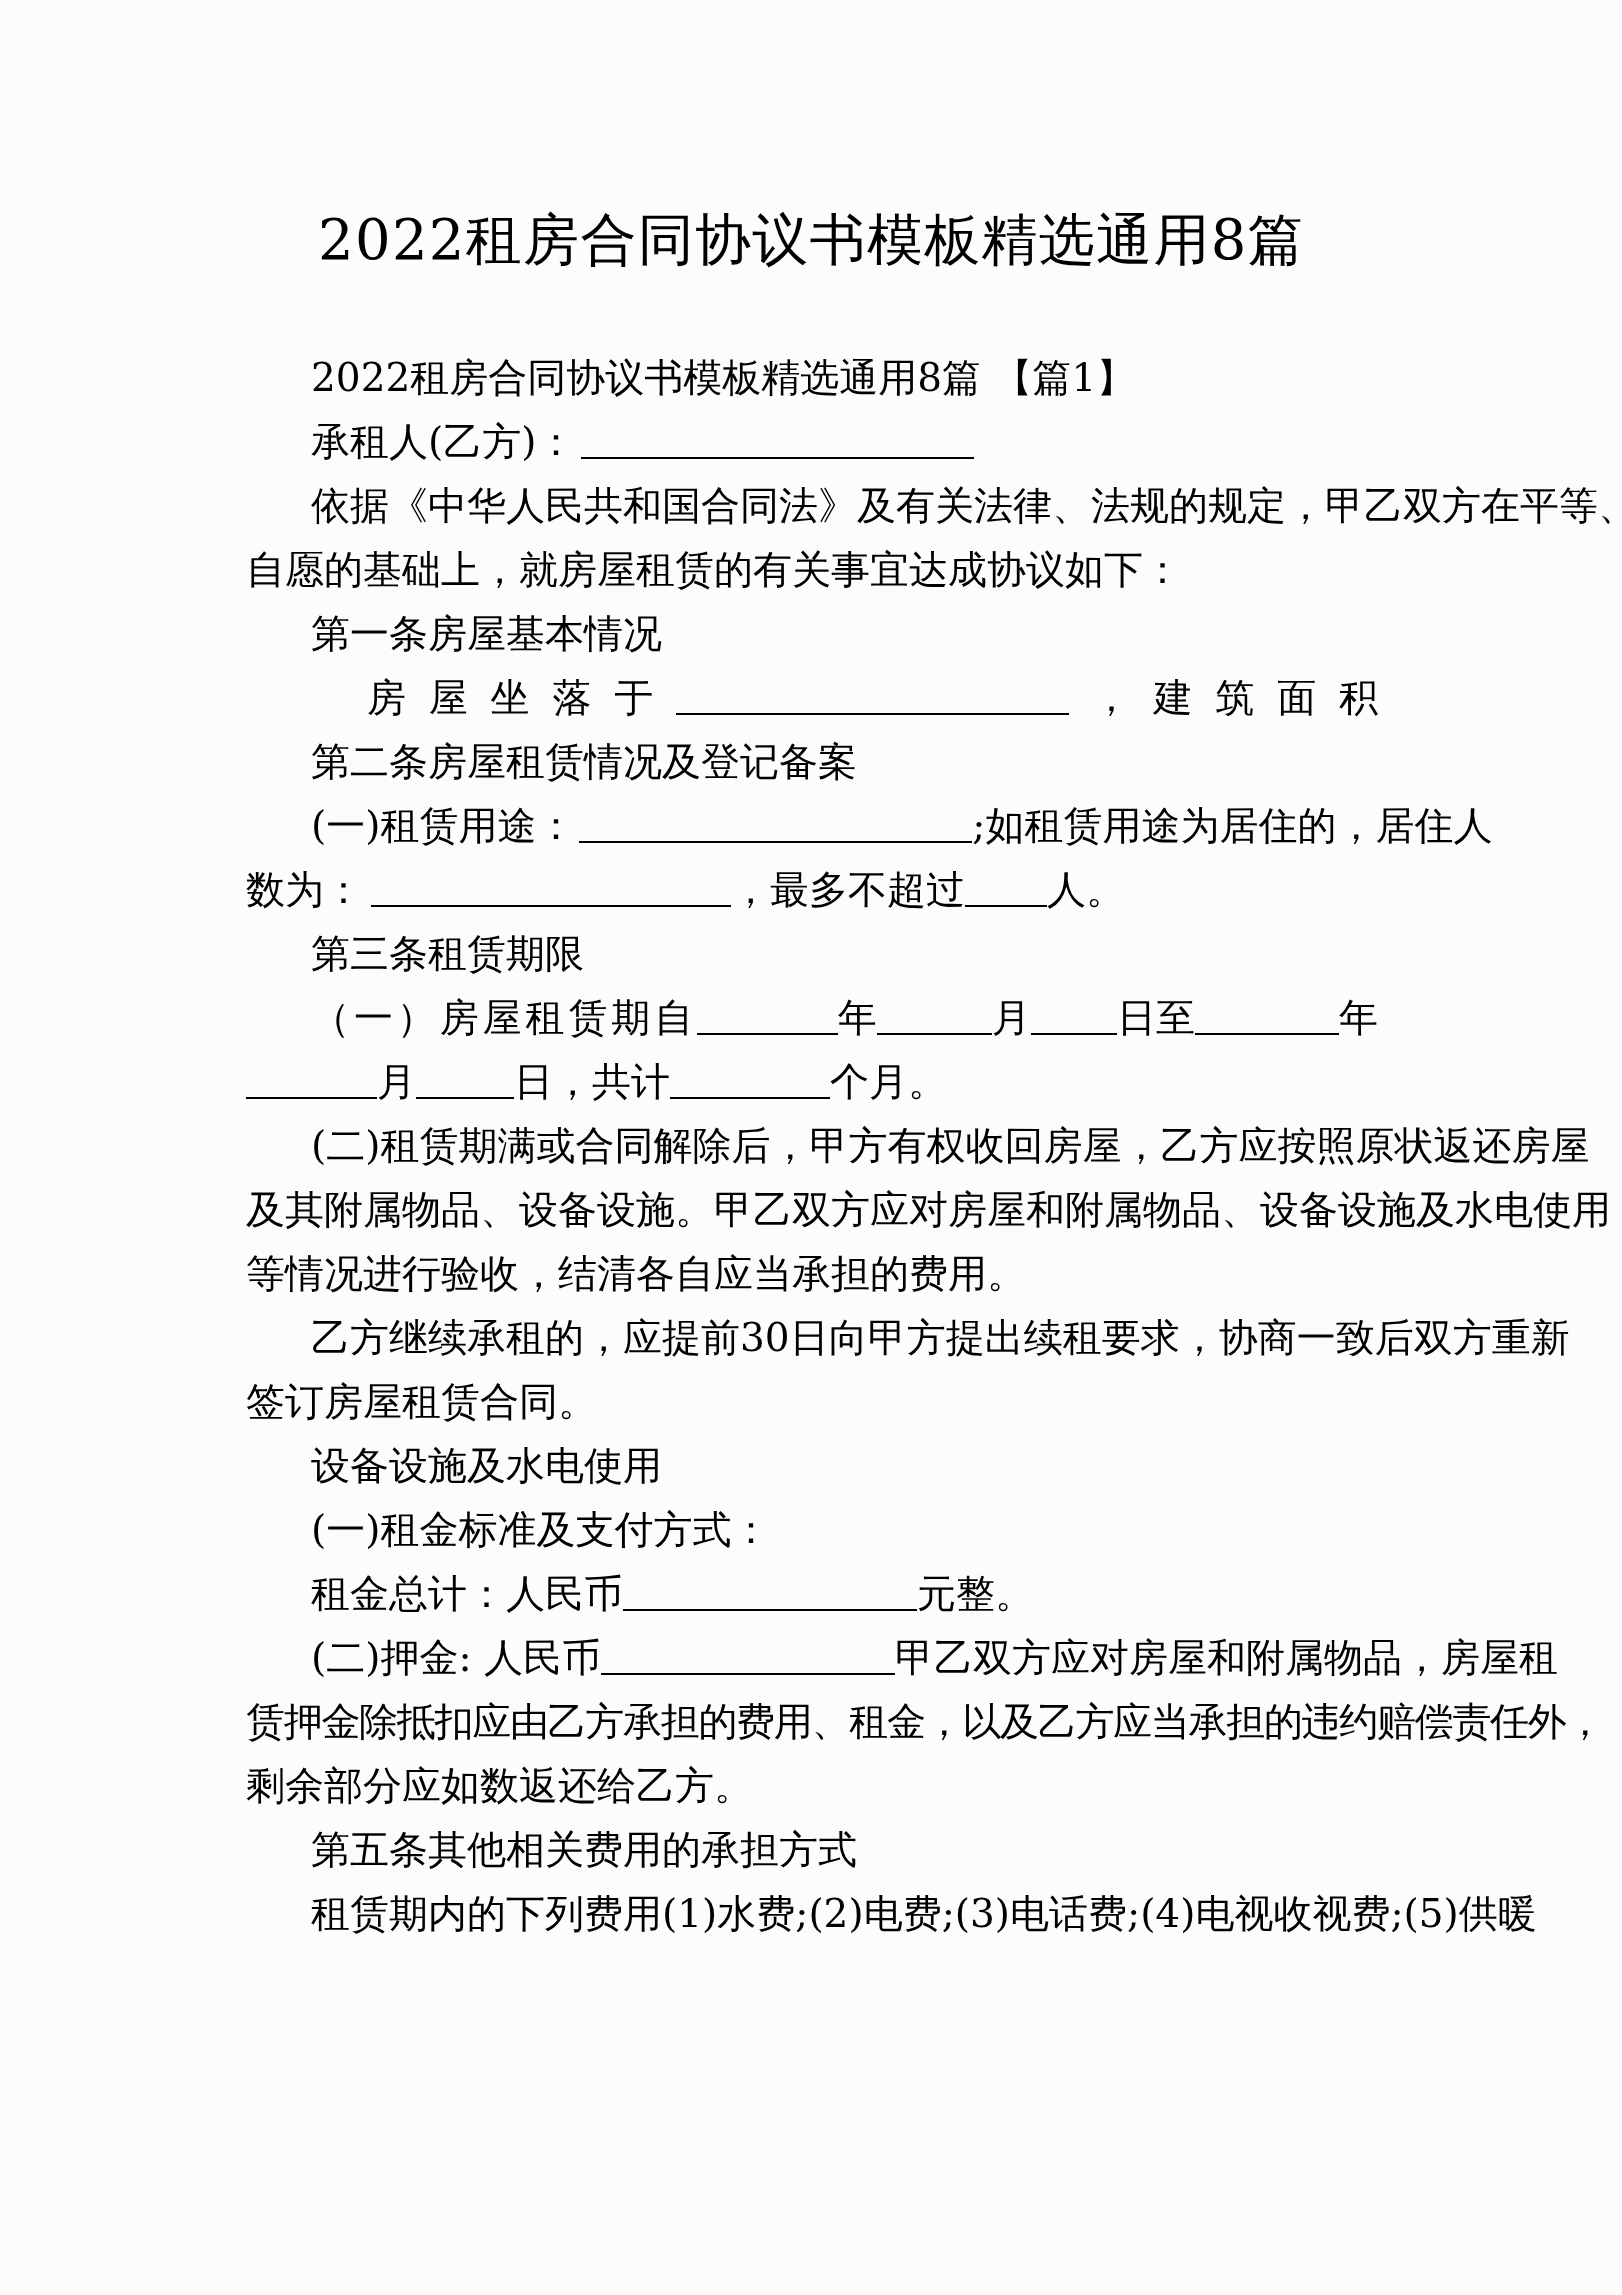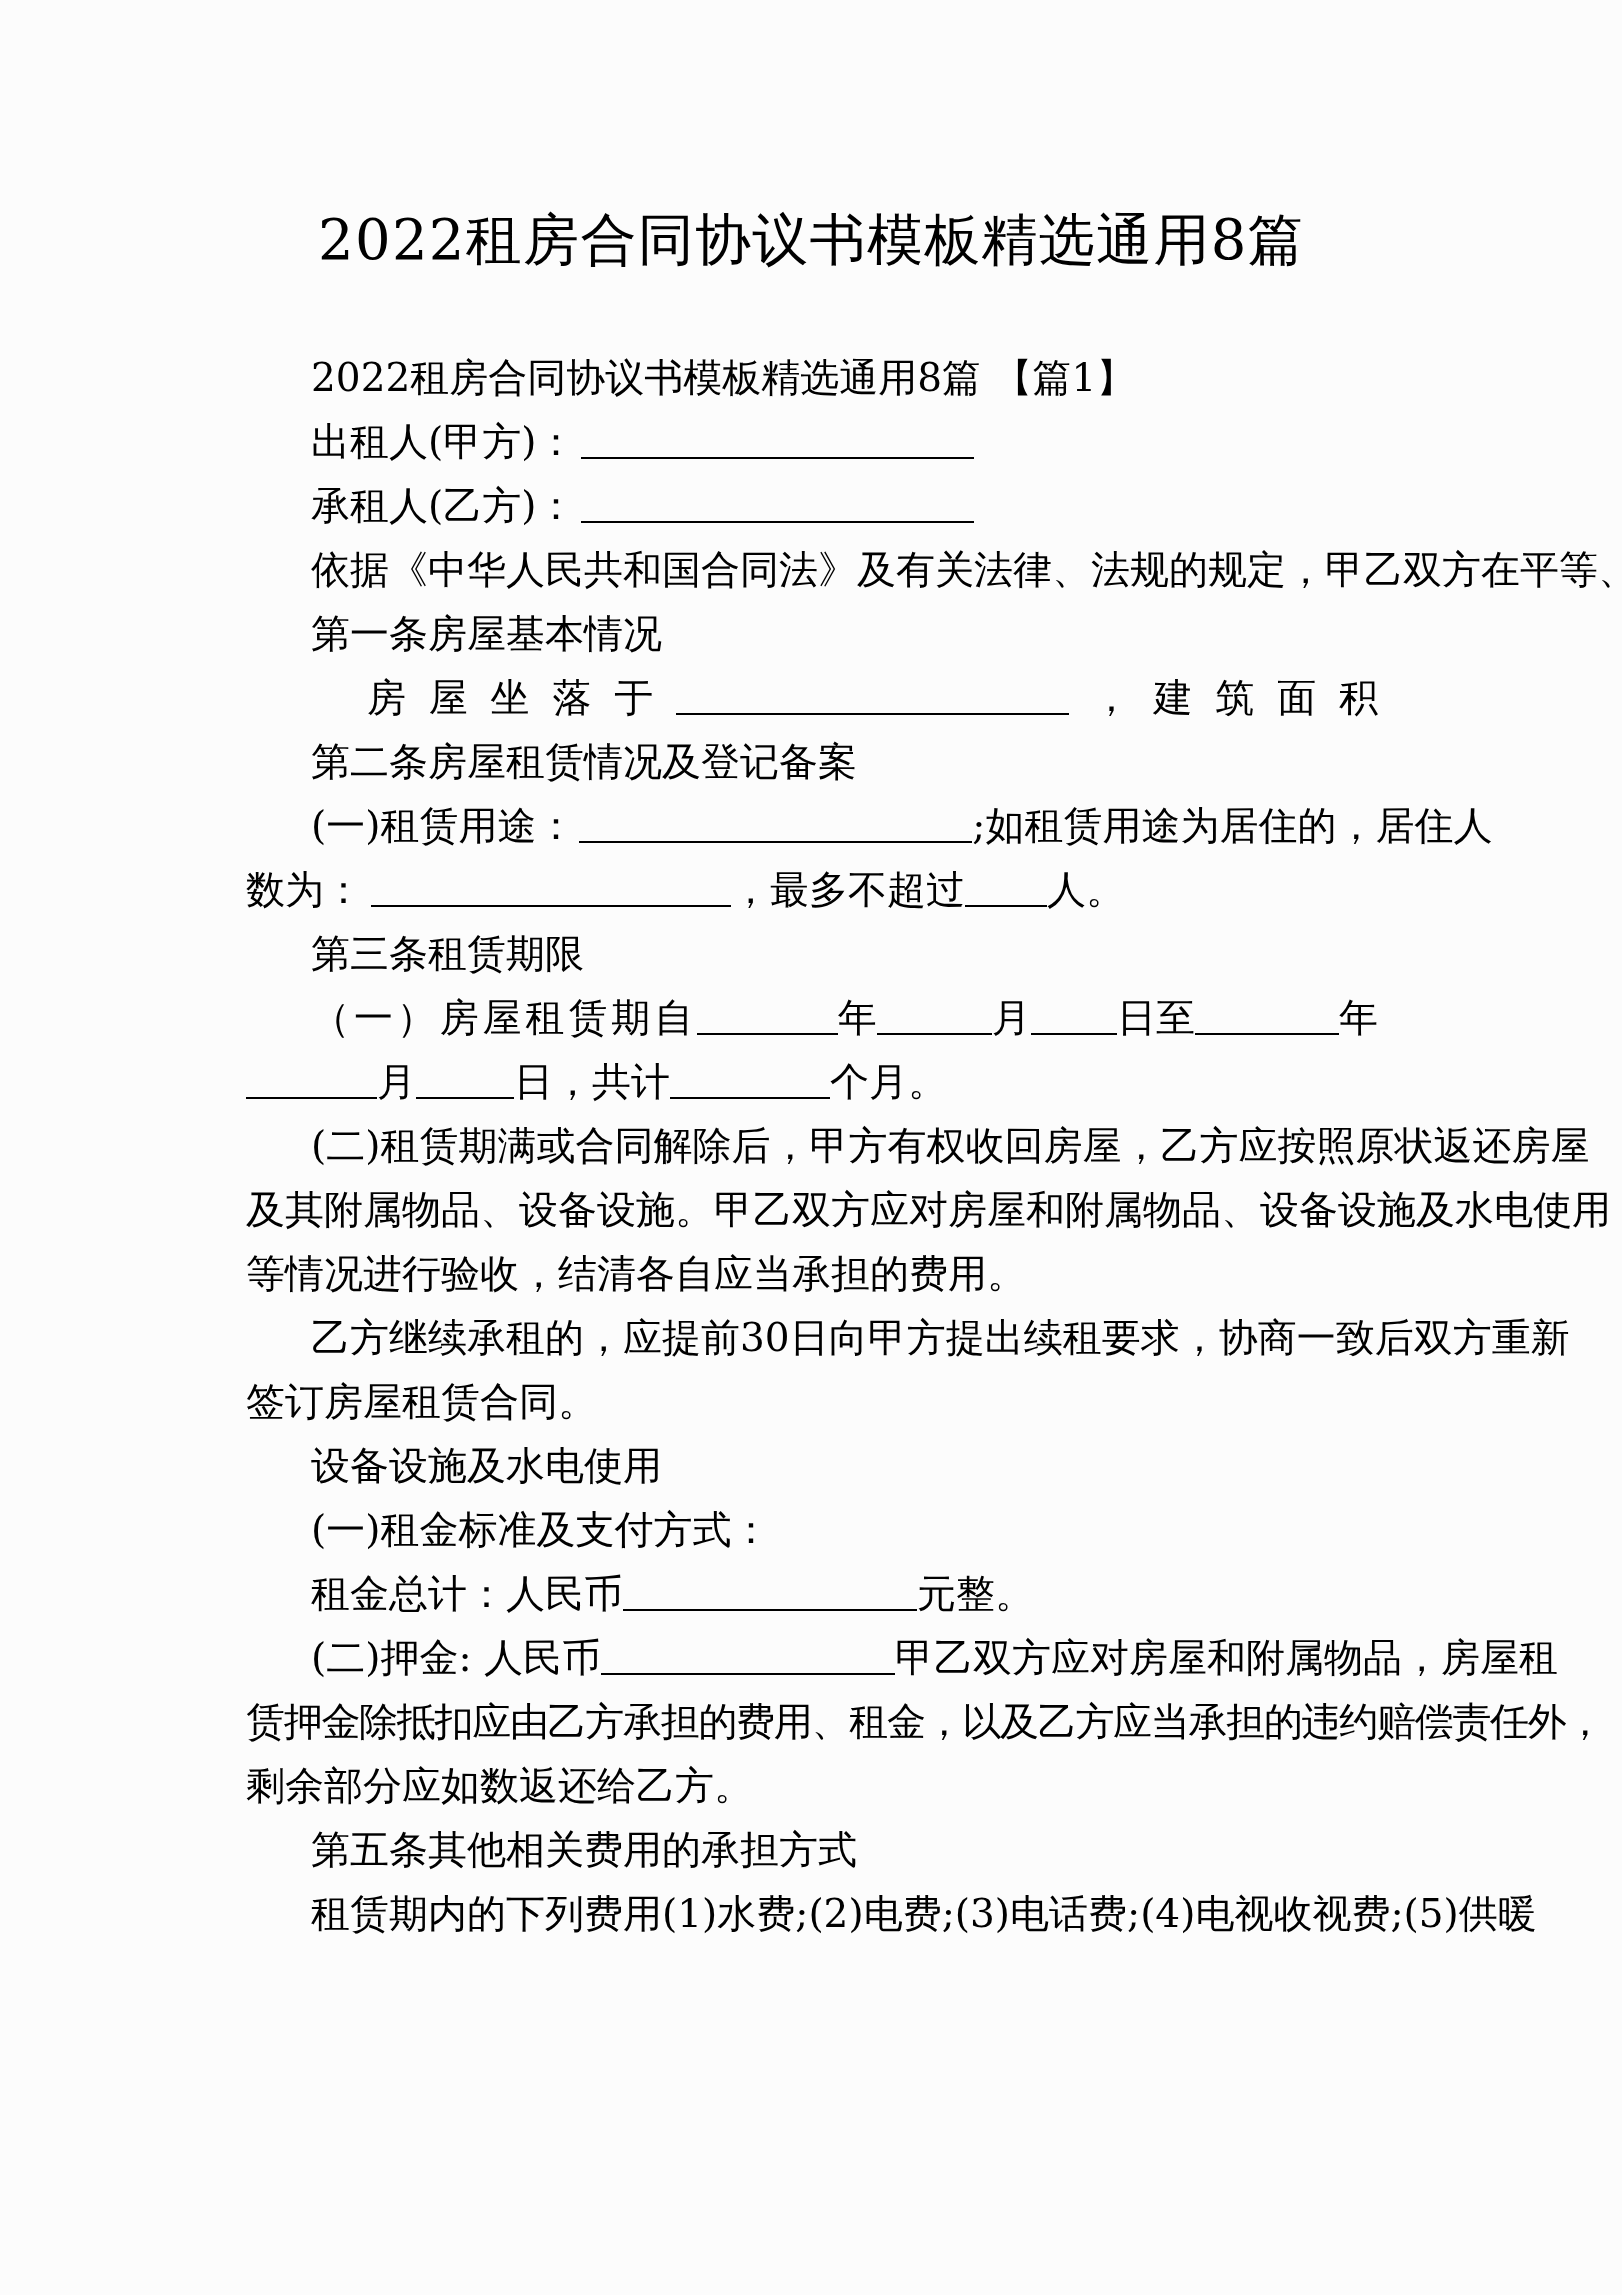--- a/index.html
+++ b/index.html
@@ -68,27 +68,25 @@
 
 <div class="page">
 
   <div class="title">2022租房合同协议书模板精选通用8篇</div>
 
   <div class="body">
 
     <div class="line indent">2022租房合同协议书模板精选通用8篇 【篇1】</div>
 
     <div class="line indent">
-      <span>出租人(甲方)：</span><span class="blank" style="width:393px; margin-left:5.2px;"></span>
-    </div>
-    <div class="line indent">
       <span>承租人(乙方)：</span><span class="blank" style="width:393px; margin-left:5.2px;"></span>
     </div>
 
     <div class="line indent">依据《中华人民共和国合同法》及有关法律、法规的规定，甲乙双方在平等、</div>
+    <div class="line">自愿的基础上，就房屋租赁的有关事宜达成协议如下：</div>
 
     <div class="line indent">第一条房屋基本情况</div>
     <div class="justify-line" style="padding-left:121px;">
       <span>房</span>
       <span>屋</span>
       <span>坐</span>
       <span>落</span>
       <span>于</span>
       <span class="blank" style="width:393px;"></span>
       <span>，</span>

